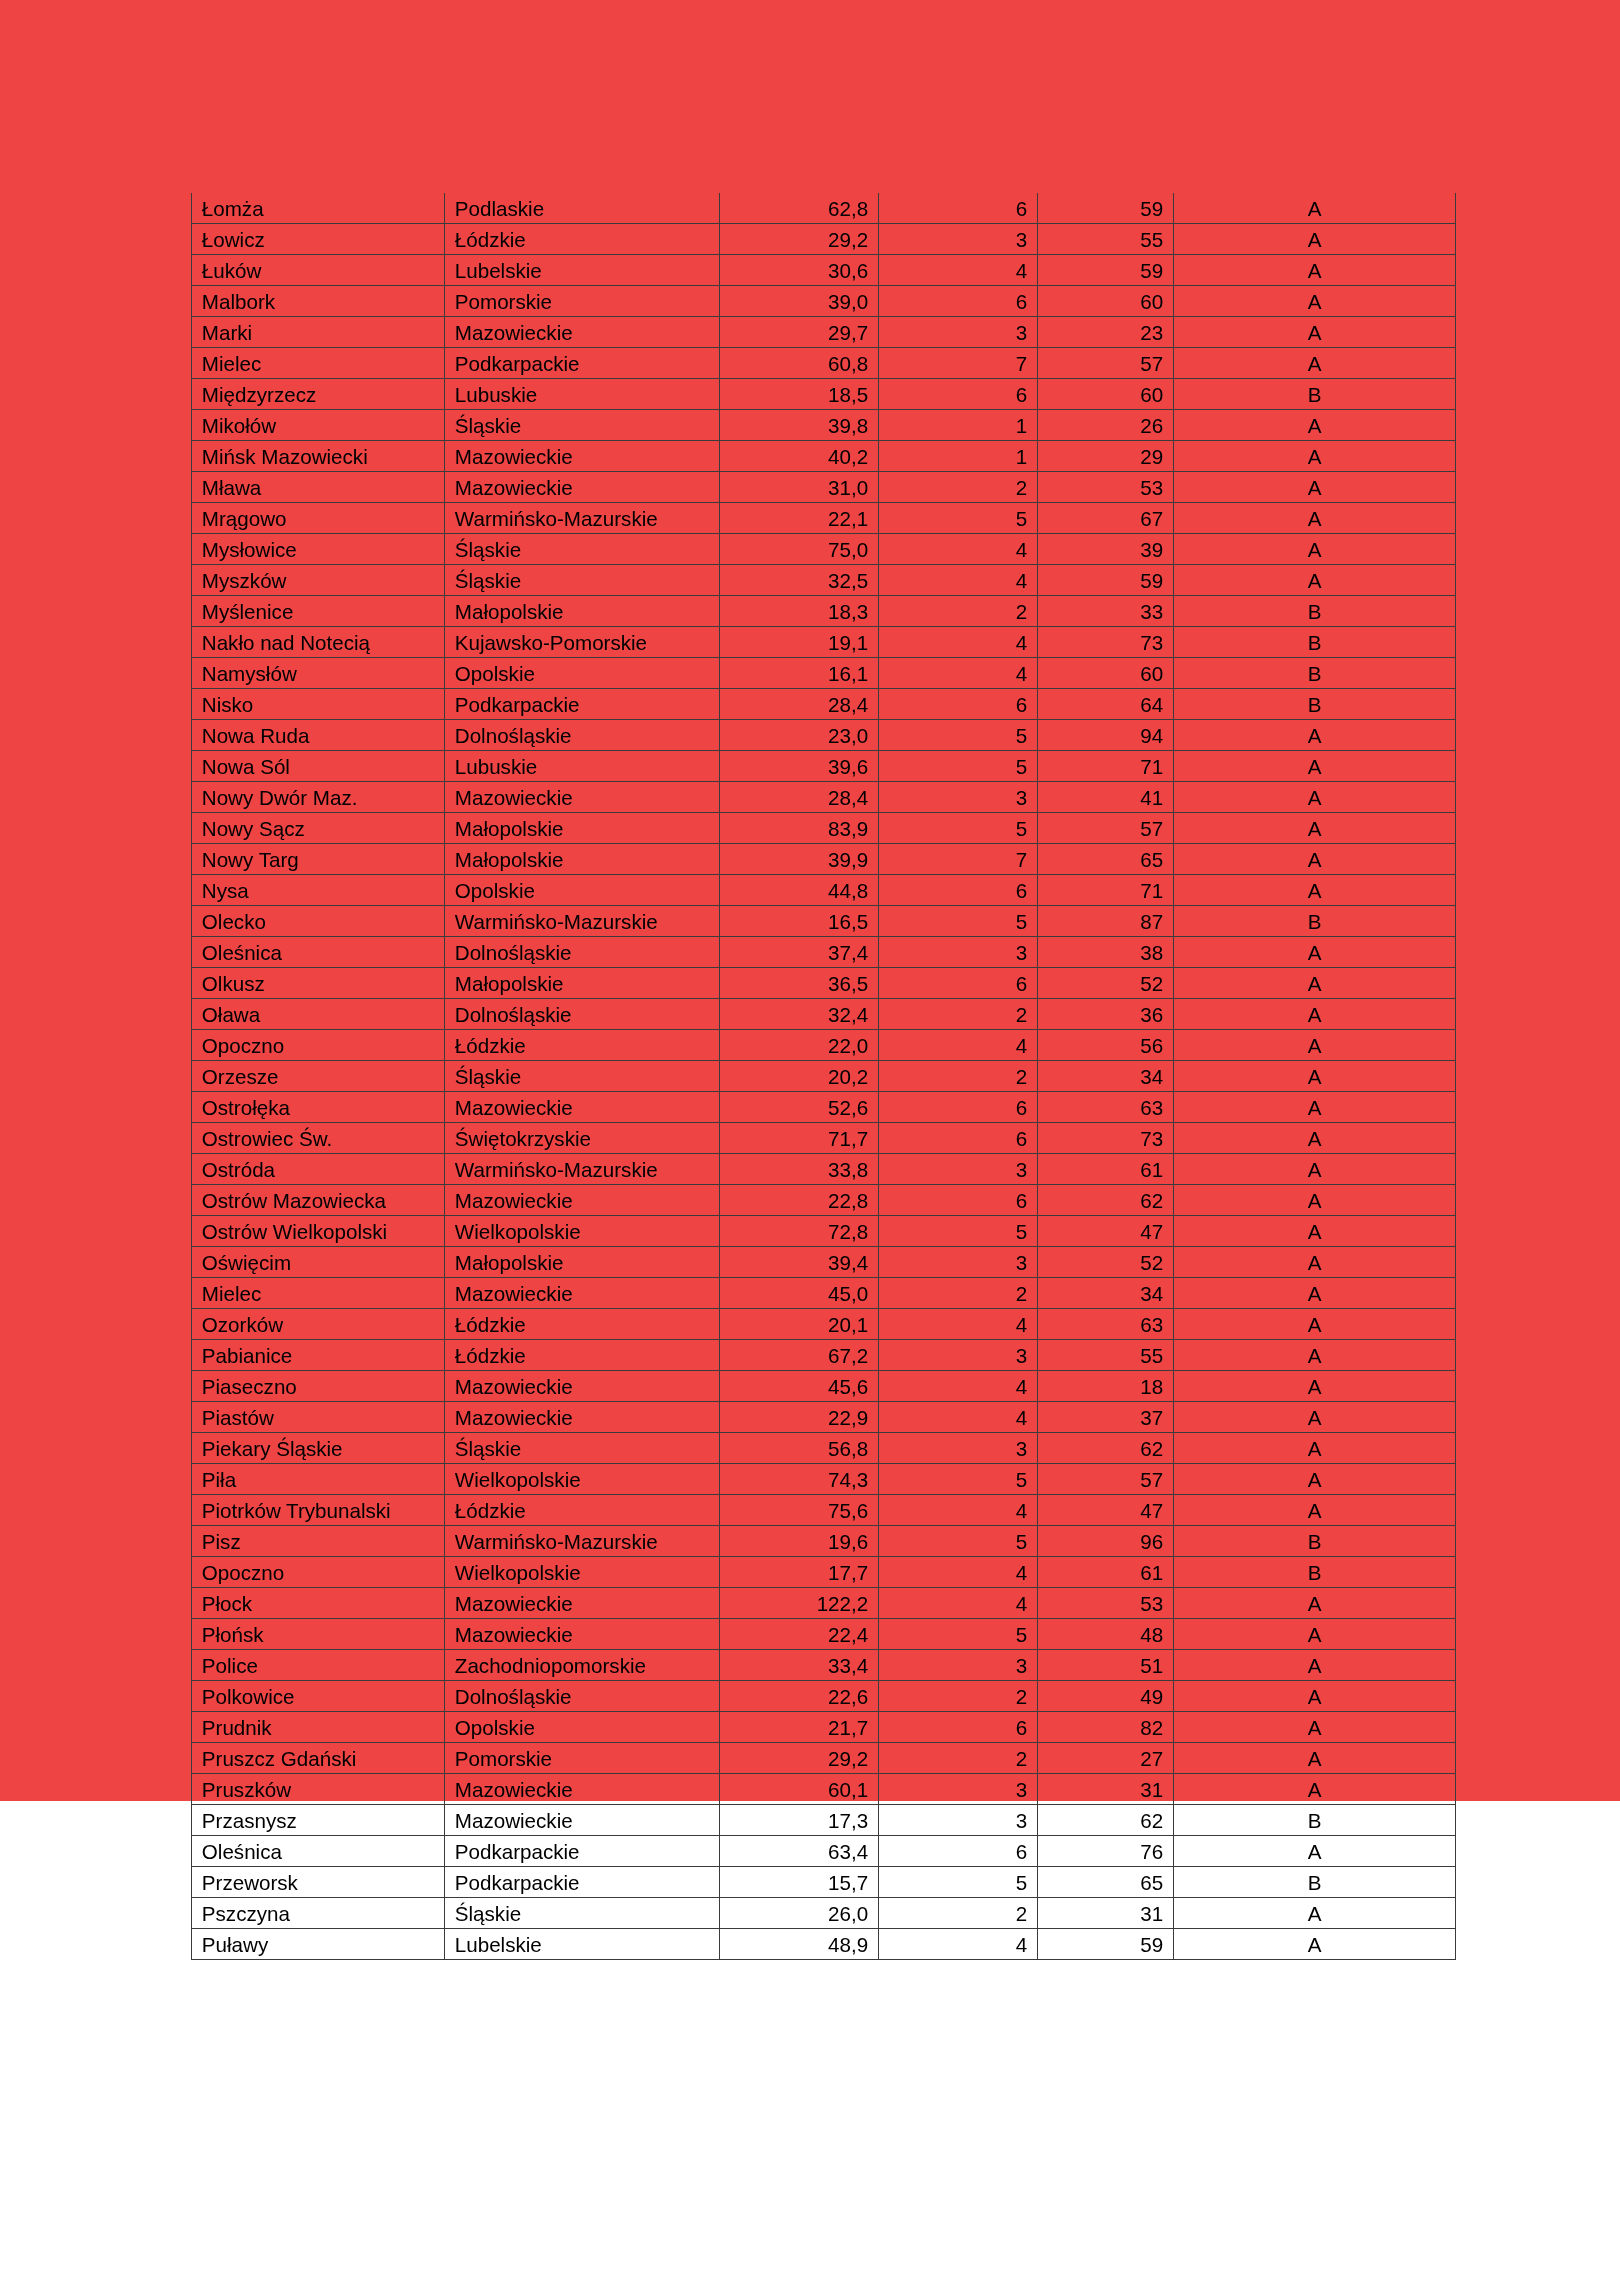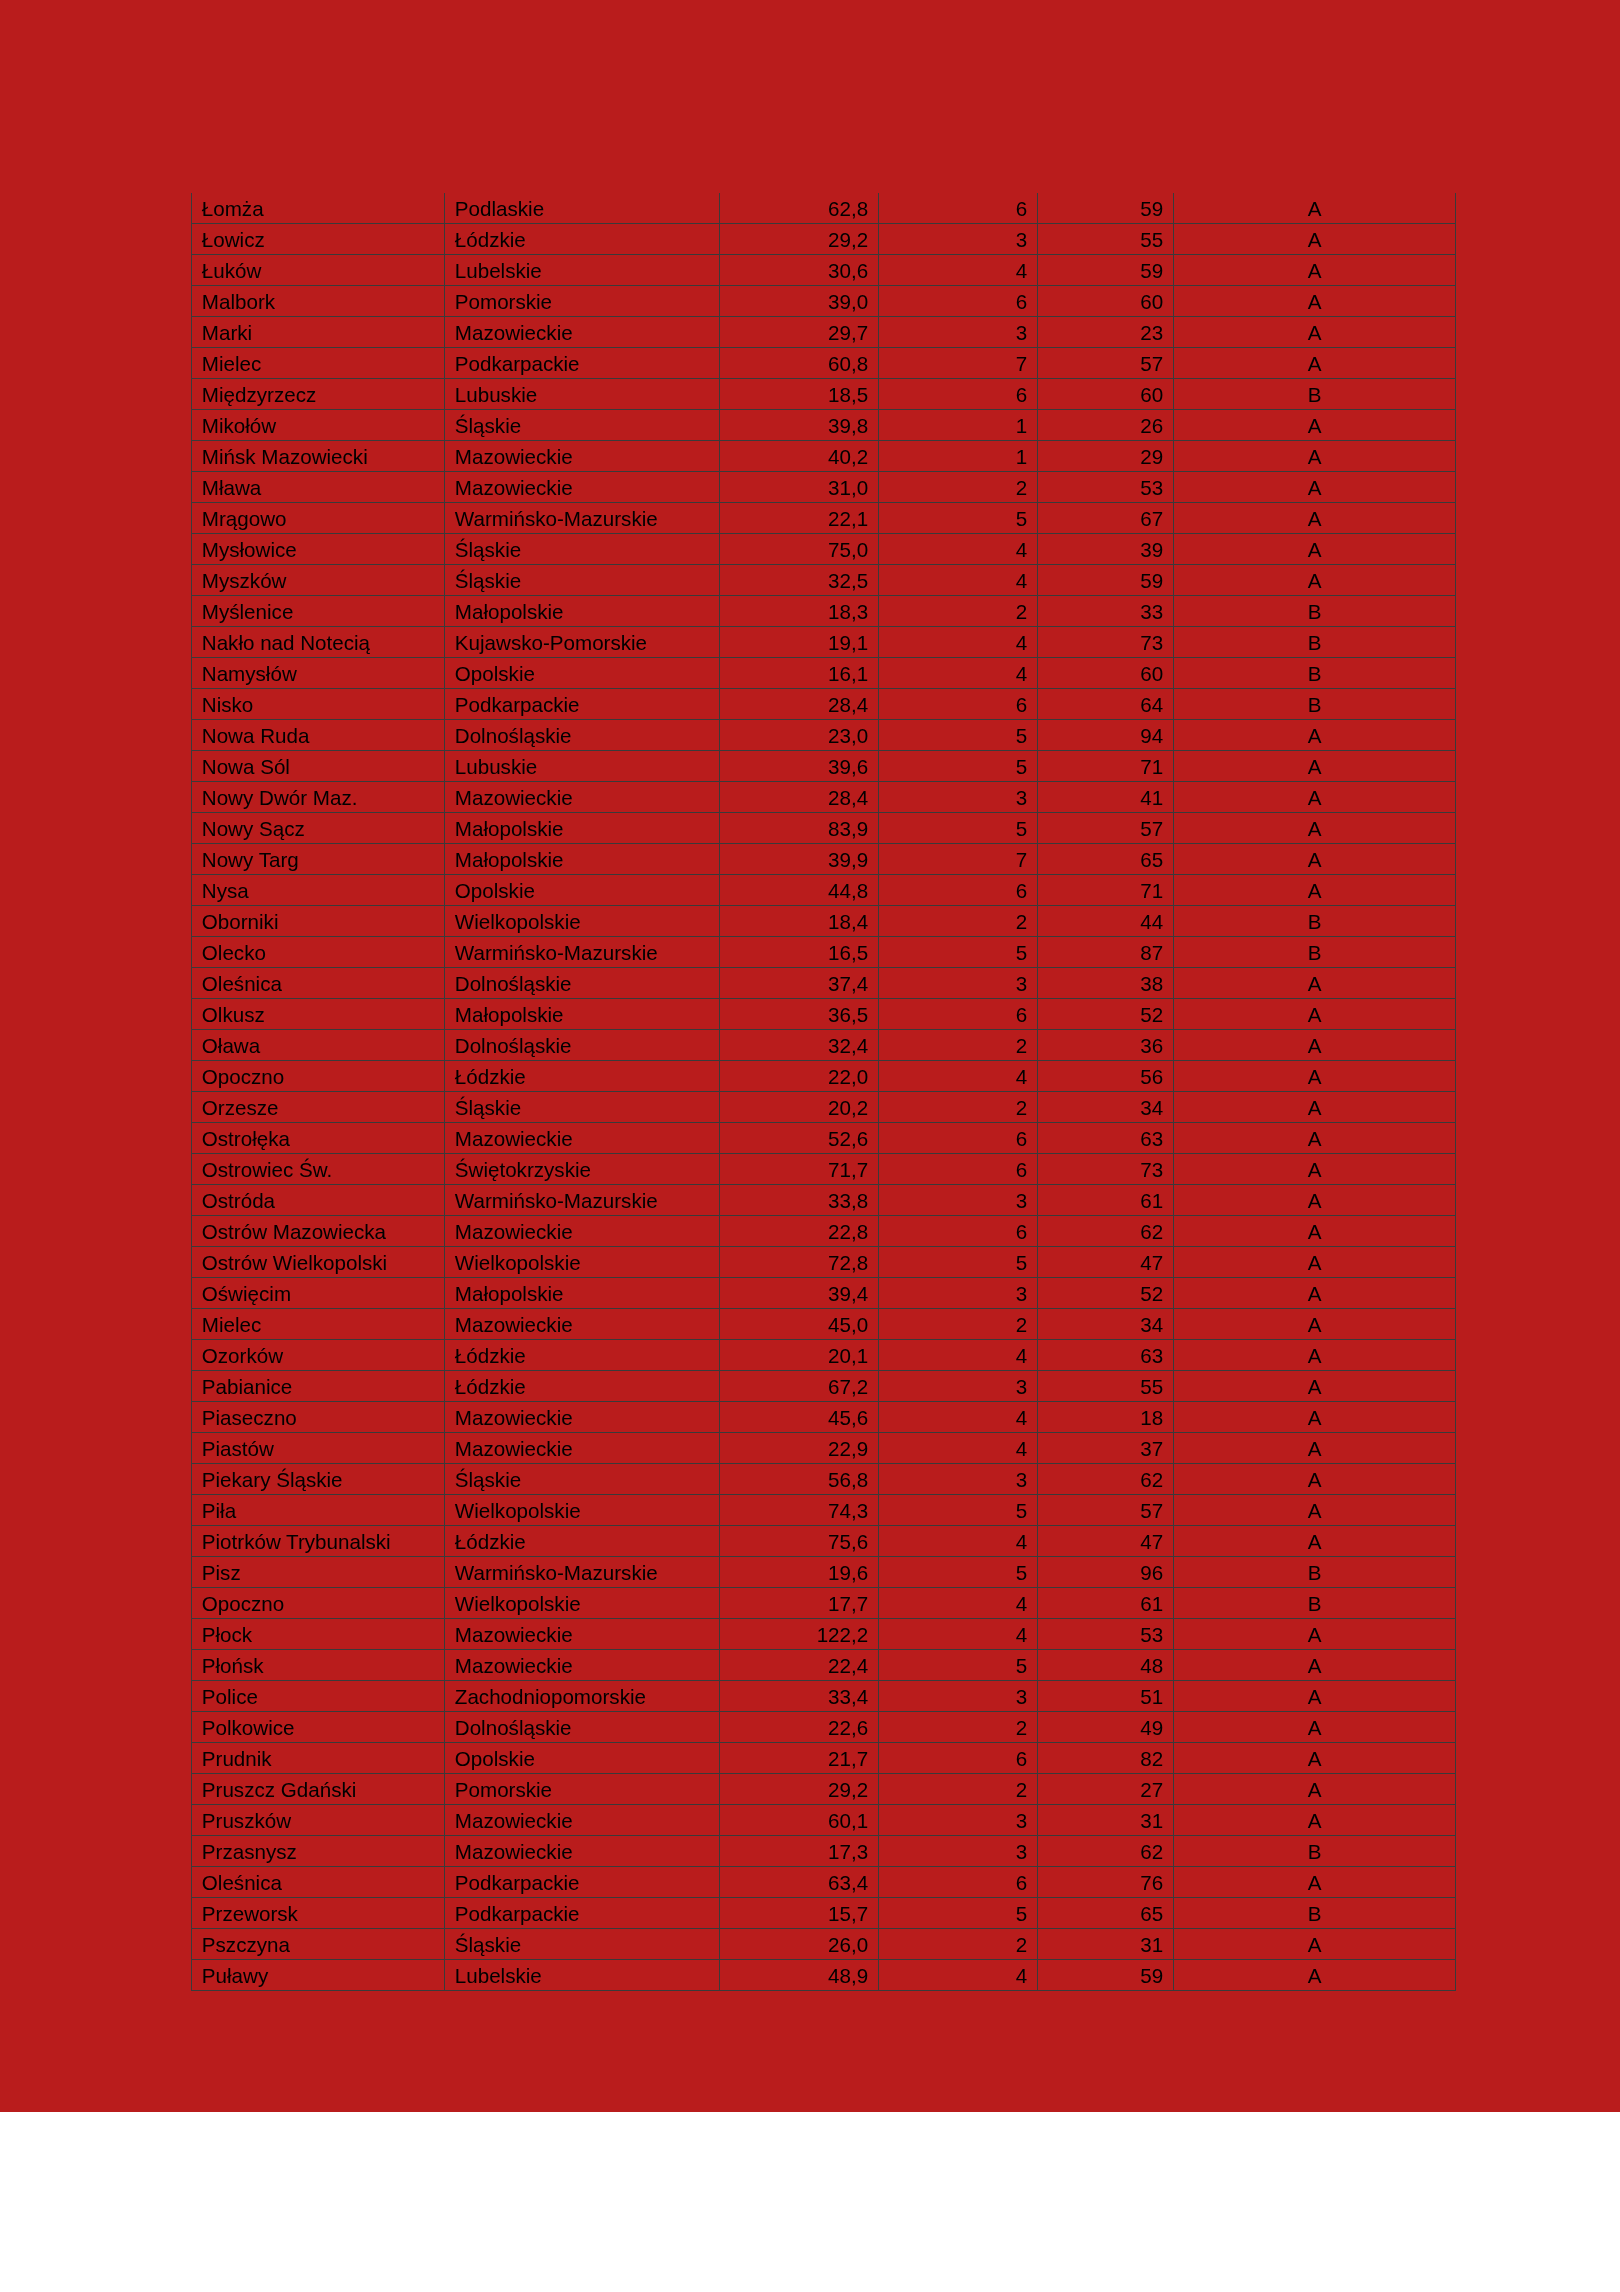--- a/index.html
+++ b/index.html
@@ -1,17 +1,17 @@
 <!DOCTYPE html>
 <html><head>
 <meta charset="utf-8">
 <style>
   html, body { margin: 0; padding: 0; background: #ffffff; }
   body { width: 1620px; height: 2293px; position: relative; font-family: "Liberation Sans", "DejaVu Sans", sans-serif; color: #000; }
-  .page { position: absolute; left: 0; top: 0; width: 1620px; height: 2112px; background: #b91c1c; }
+  .page { position: absolute; left: 0; top: 0; width: 1620px; height: 1801px; background: #ef4444; }
   table.data {
     position: absolute; left: 191px; top: 193px;
     border-collapse: collapse; table-layout: fixed;
     width: 1264px;
   }
   table.data td {
     border-left: 1.5px solid #3a3a3a;
     border-right: 1.5px solid #3a3a3a;
     border-bottom: 1.5px solid #3a3a3a;
     height: 30px; padding: 0 9.8px;
@@ -219,28 +219,20 @@
         </tr>
         <tr>
           <td>Nysa</td>
           <td>Opolskie</td>
           <td class="num">44,8</td>
           <td class="num">6</td>
           <td class="num">71</td>
           <td class="ctr">A</td>
         </tr>
         <tr>
-          <td>Oborniki</td>
-          <td>Wielkopolskie</td>
-          <td class="num">18,4</td>
-          <td class="num">2</td>
-          <td class="num">44</td>
-          <td class="ctr">B</td>
-        </tr>
-        <tr>
           <td>Olecko</td>
           <td>Warmińsko-Mazurskie</td>
           <td class="num">16,5</td>
           <td class="num">5</td>
           <td class="num">87</td>
           <td class="ctr">B</td>
         </tr>
         <tr>
           <td>Oleśnica</td>
           <td>Dolnośląskie</td>

